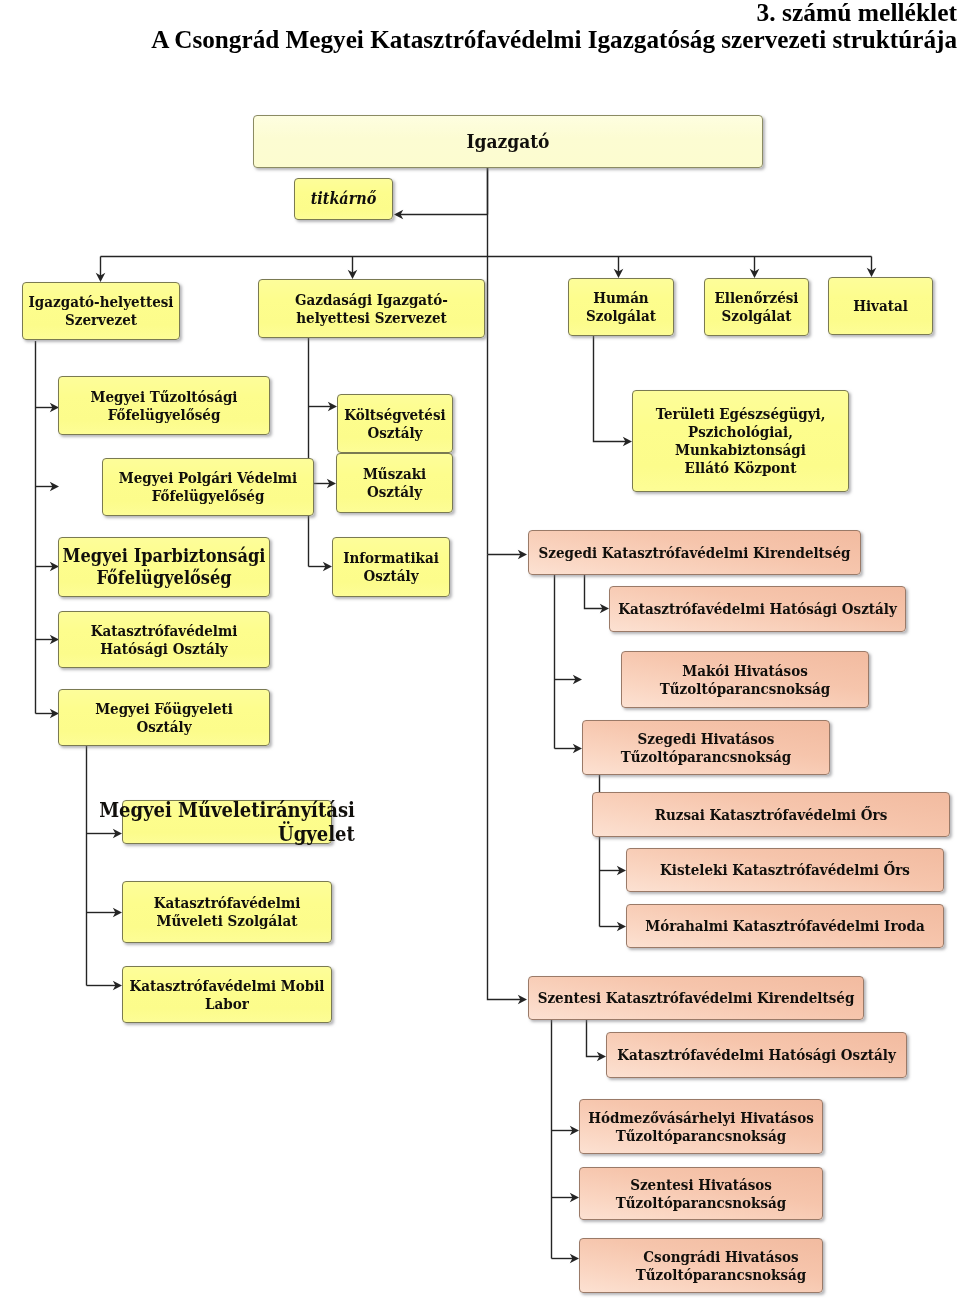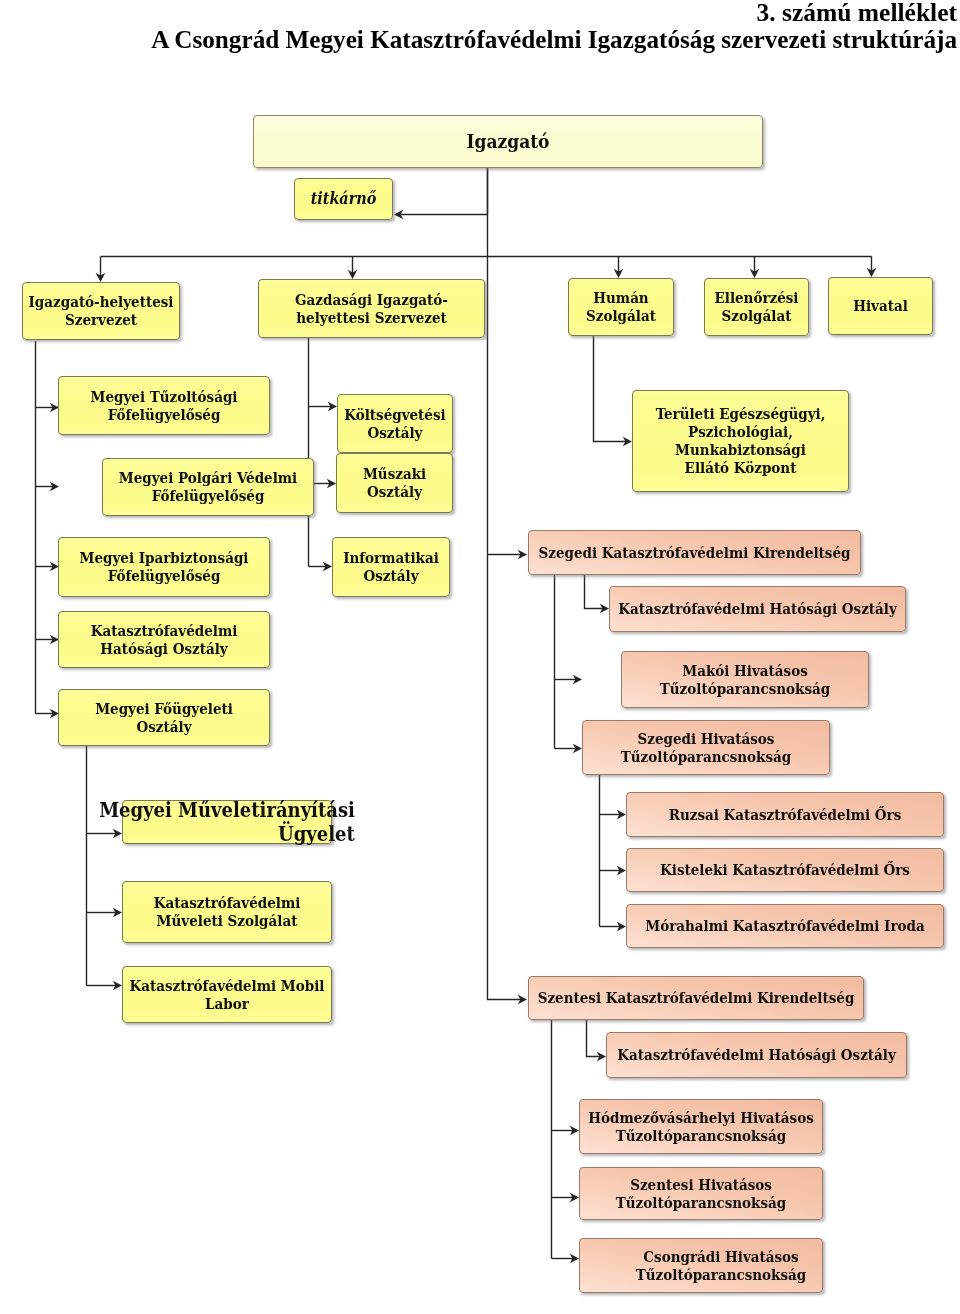--- a/index.html
+++ b/index.html
@@ -120,21 +120,21 @@
       </div>
       <div class="node yellow" style="left: 828px; top: 277px; width: 105px; height: 58px; font-size: 15px;">
         <div class="node-text" title="Hivatal"><span class="nl">Hivatal</span></div>
       </div>
       <div class="node yellow" style="left: 58px; top: 376px; width: 212px; height: 59px; font-size: 15px;">
         <div class="node-text" title="Megyei Tűzoltósági Főfelügyelőség"><span class="nl">Megyei Tűzoltósági</span><br><span class="nl">Főfelügyelőség</span></div>
       </div>
       <div class="node yellow" style="left: 58px; top: 458px; width: 212px; height: 58px; font-size: 15px; margin-left: 44px;">
         <div class="node-text" title="Megyei Polgári Védelmi Főfelügyelőség"><span class="nl">Megyei Polgári Védelmi</span><br><span class="nl">Főfelügyelőség</span></div>
       </div>
-      <div class="node yellow" style="left: 58px; top: 537px; width: 212px; height: 60px; font-size: 15px;">
+      <div class="node yellow" style="left: 58px; top: 537px; width: 212px; height: 60px; font-size: 18px;">
         <div class="node-text" title="Megyei Iparbiztonsági Főfelügyelőség"><span class="nl">Megyei Iparbiztonsági</span><br><span class="nl">Főfelügyelőség</span></div>
       </div>
       <div class="node yellow" style="left: 58px; top: 611px; width: 212px; height: 57px; font-size: 15px;">
         <div class="node-text" title="Katasztrófavédelmi Hatósági Osztály"><span class="nl">Katasztrófavédelmi</span><br><span class="nl">Hatósági Osztály</span></div>
       </div>
       <div class="node yellow" style="left: 58px; top: 689px; width: 212px; height: 57px; font-size: 15px;">
         <div class="node-text" title="Megyei Főügyeleti Osztály"><span class="nl">Megyei Főügyeleti</span><br><span class="nl">Osztály</span></div>
       </div>
       <div class="node yellow" style="left: 337px; top: 376px; width: 116px; height: 59px; font-size: 15px; margin-top: 18px;">
         <div class="node-text" title="Költségvetési Osztály"><span class="nl">Költségvetési</span><br><span class="nl">Osztály</span></div>
@@ -162,21 +162,21 @@
       </div>
       <div class="node salmon" style="left: 609px; top: 586px; width: 297px; height: 46px; font-size: 15px;">
         <div class="node-text" title="Katasztrófavédelmi Hatósági Osztály"><span class="nl">Katasztrófavédelmi Hatósági Osztály</span></div>
       </div>
       <div class="node salmon" style="left: 582px; top: 651px; width: 248px; height: 57px; font-size: 15px; margin-left: 39px;">
         <div class="node-text" title="Makói Hivatásos Tűzoltóparancsnokság"><span class="nl">Makói Hivatásos</span><br><span class="nl">Tűzoltóparancsnokság</span></div>
       </div>
       <div class="node salmon" style="left: 582px; top: 720px; width: 248px; height: 55px; font-size: 15px;">
         <div class="node-text" title="Szegedi Hivatásos Tűzoltóparancsnokság"><span class="nl">Szegedi Hivatásos</span><br><span class="nl">Tűzoltóparancsnokság</span></div>
       </div>
-      <div class="node salmon" style="left: 626px; top: 792px; width: 318px; height: 45px; font-size: 15px;">
+      <div class="node salmon" style="left: 592px; top: 792px; width: 358px; height: 45px; font-size: 15px;">
         <div class="node-text" title="Ruzsai Katasztrófavédelmi Őrs"><span class="nl">Ruzsai Katasztrófavédelmi Őrs</span></div>
       </div>
       <div class="node salmon" style="left: 626px; top: 848px; width: 318px; height: 44px; font-size: 15px;">
         <div class="node-text" title="Kisteleki Katasztrófavédelmi Őrs"><span class="nl">Kisteleki Katasztrófavédelmi Őrs</span></div>
       </div>
       <div class="node salmon" style="left: 626px; top: 904px; width: 318px; height: 44px; font-size: 15px;">
         <div class="node-text" title="Mórahalmi Katasztrófavédelmi Iroda"><span class="nl">Mórahalmi Katasztrófavédelmi Iroda</span></div>
       </div>
       <div class="node salmon" style="left: 528px; top: 976px; width: 336px; height: 44px; font-size: 15px;">
         <div class="node-text" title="Szentesi Katasztrófavédelmi Kirendeltség"><span class="nl">Szentesi Katasztrófavédelmi Kirendeltség</span></div>

